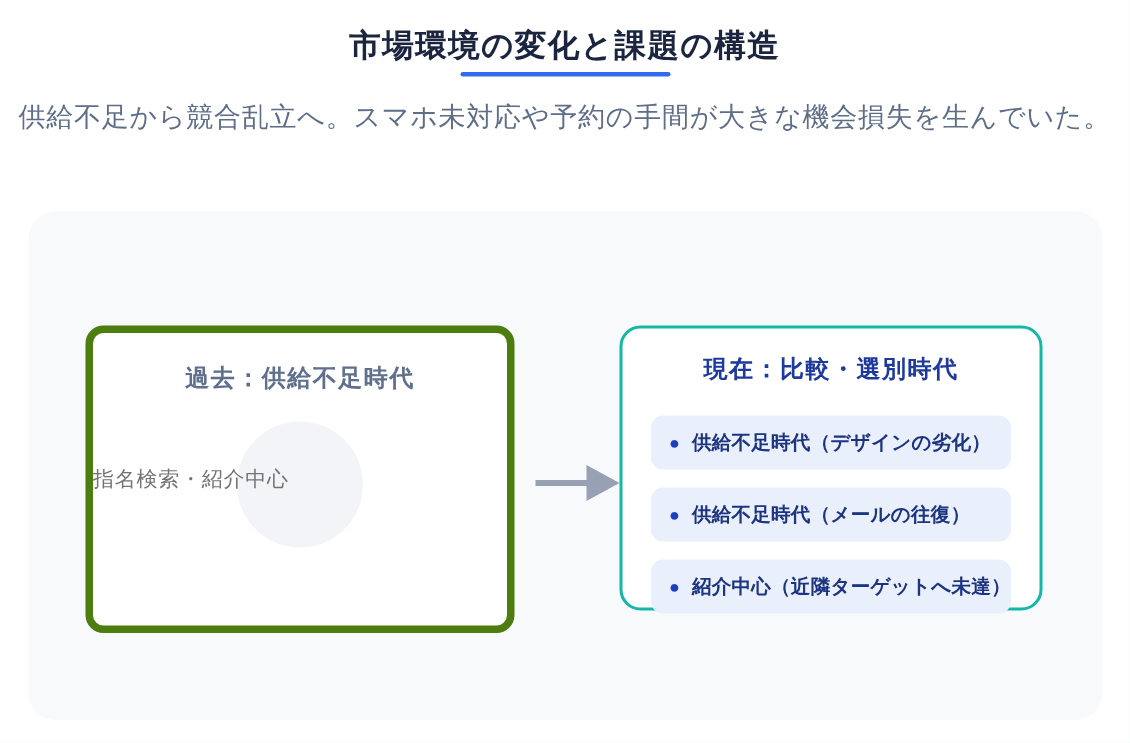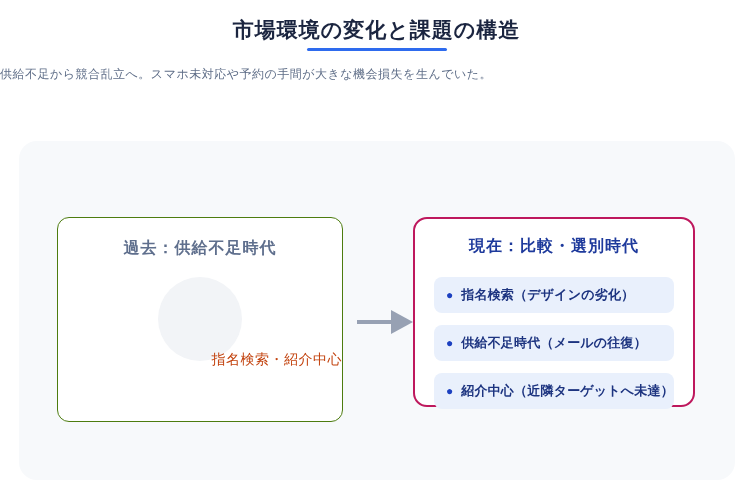--- a/index.html
+++ b/index.html
@@ -10,57 +10,57 @@
   }
   .page-title{
     position:absolute;top:16px;left:0;right:0;text-align:center;
     font-size:21px;font-weight:bold;color:#1b2540;letter-spacing:1px;
   }
   .title-underline{
     position:absolute;top:48px;left:50%;transform:translateX(-50%);
     width:140px;height:3px;background:#2e6bee;border-radius:2px;
   }
   .page-subtitle{
-    position:absolute;top:66px;left:0;right:0;
-    font-size:12px;color:#5f6e88;letter-spacing:0.5px;
+    position:absolute;top:66px;left:0;right:0;text-align:center;
+    font-size:18px;color:#5f6e88;letter-spacing:0.5px;
   }
   .main-card{
     position:absolute;left:19px;top:141px;width:716px;height:339px;
     background:#f7f9fb;border-radius:18px;
   }
   
   .past-box{
     position:absolute;left:38px;top:76px;width:286px;height:205px;
-    background:#ffffff;border:1px solid #4d7c0f;border-radius:12px;
+    background:#ffffff;border:5px solid #4d7c0f;border-radius:12px;
     box-sizing:border-box;
   }
   .past-title{
     position:absolute;top:20px;left:0;right:0;text-align:center;
     font-size:16px;font-weight:bold;color:#5f6f8d;letter-spacing:1px;
   }
   .past-circle{
     position:absolute;top:59px;left:50%;transform:translateX(-50%);
     width:84px;height:84px;border-radius:50%;background:#f2f4f7;
   }
   .past-center-text{
-    position:absolute;top:89px;left:0;right:0;text-align:right;
-    font-size:14px;color:#c2410c;letter-spacing:0.5px;margin-top:44px;
+    position:absolute;top:89px;left:0;right:0;text-align:left;
+    font-size:14px;color:#737373;letter-spacing:0.5px;
   }
   .past-caption{
     position:absolute;top:152px;left:0;right:0;text-align:center;
     font-size:13px;color:#a3adc2;letter-spacing:1px;
   }
   
   .arrow-wrap{
     position:absolute;left:336px;top:161px;width:60px;height:40px;
   }
   
   .present-box{
     position:absolute;left:394px;top:76px;width:282px;height:190px;
-    background:#ffffff;border:2px solid #be185d;border-radius:14px;
+    background:#ffffff;border:2px solid #14b8a6;border-radius:14px;
     box-sizing:border-box;
   }
   .present-title{
     position:absolute;top:17px;left:0;right:0;text-align:center;
     font-size:16px;font-weight:bold;color:#1e3a9c;letter-spacing:1px;
   }
   .pill-list{
     position:absolute;top:58px;left:19px;right:19px;
     display:flex;flex-direction:column;gap:12px;
   }
@@ -97,21 +97,21 @@
       <rect x="2" y="18" width="36" height="4" fill="#97a1b3"></rect>
       <polygon points="36,8 58,20 36,32" fill="#97a1b3"></polygon>
     </svg>
   </div>
 
   <div class="present-box">
     <div class="present-title">現在：比較・選別時代</div>
     <div class="pill-list">
       <div class="pill">
         <span class="pill-dot">●</span>
-        <span class="pill-label">指名検索（デザインの劣化）</span>
+        <span class="pill-label">供給不足時代（デザインの劣化）</span>
       </div>
       <div class="pill">
         <span class="pill-dot">●</span>
         <span class="pill-label">供給不足時代（メールの往復）</span>
       </div>
       <div class="pill">
         <span class="pill-dot">●</span>
         <span class="pill-label">紹介中心（近隣ターゲットへ未達）</span>
       </div>
     </div>

